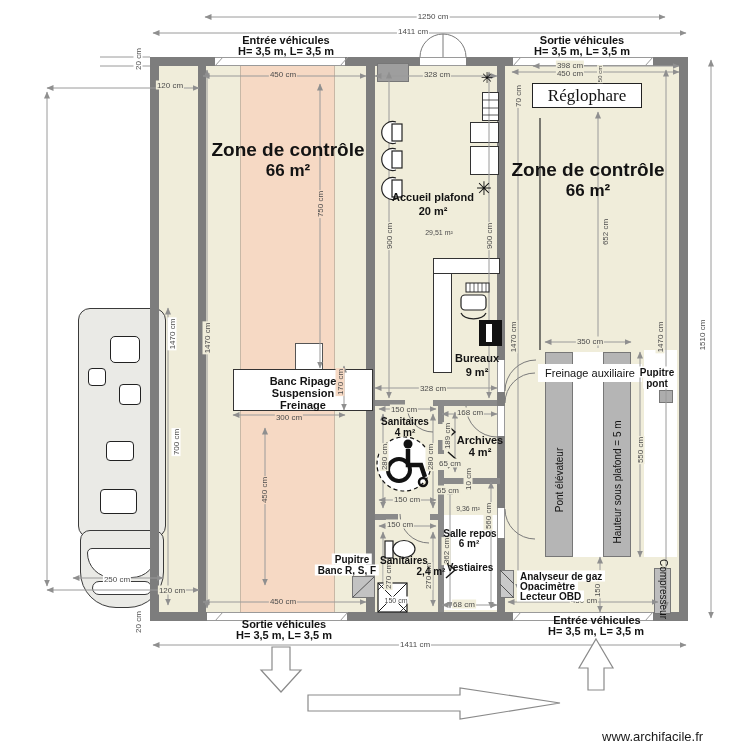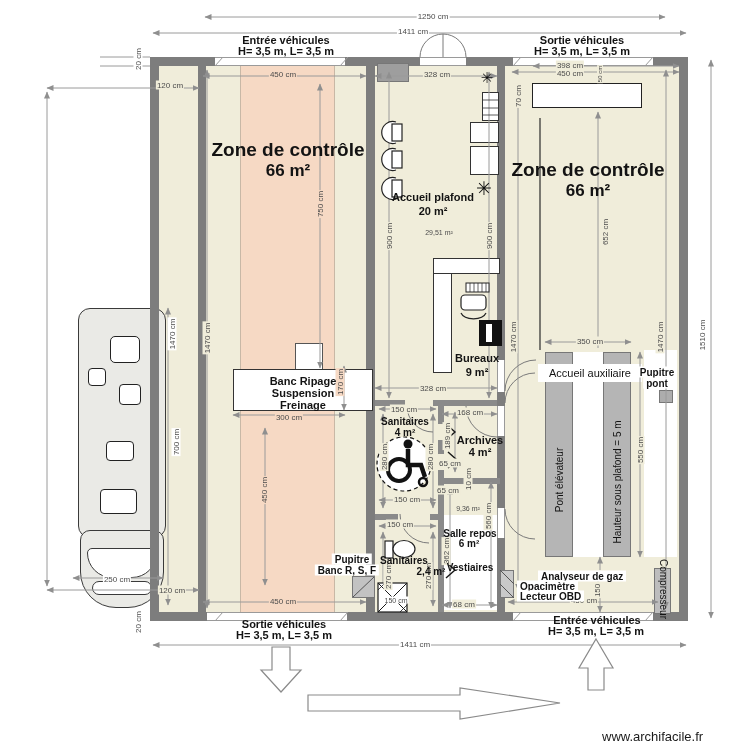--- a/index.html
+++ b/index.html
@@ -258,31 +258,32 @@
   <div class="lbl" style="left:405px;top:421px;">Sanitaires</div>
   <div class="lbl" style="left:405px;top:432px;">4 m²</div>
   <div class="lbl s11" style="left:480px;top:440px;">Archives</div>
   <div class="lbl s11" style="left:480px;top:452px;">4 m²</div>
   <div class="lbl" style="left:470px;top:523px;margin-top:44px;">Vestiaires</div>
   <div class="lbl" style="left:470px;top:533px;">Salle repos</div>
   <div class="lbl" style="left:469px;top:543px;">6 m²</div>
   <div class="lbl" style="left:404px;top:560px;">Sanitaires</div>
   <div class="lbl" style="left:403px;top:571px;margin-left:28px;">2,4 m²</div>
 
+  <div class="abs" style="left:532px;top:83px;width:110px;height:25px;display:flex;align-items:center;justify-content:center;z-index:33;font-family:'Liberation Serif',serif;font-size:17px;color:#111;">Réglophare</div>
   <div class="lbl s11" style="left:303px;top:381px;">Banc Ripage</div>
   <div class="lbl s11" style="left:303px;top:393px;">Suspension</div>
   <div class="lbl s11" style="left:303px;top:405px;">Freinage</div>
-  <div class="lbl s11" style="left:590px;top:373px;font-weight:normal;">Accueil auxiliaire</div>
+  <div class="lbl s11" style="left:590px;top:373px;font-weight:normal;">Freinage auxiliaire</div>
   <div class="lbl whitebg" style="left:657px;top:372px;">Pupitre</div>
   <div class="lbl whitebg" style="left:657px;top:383px;">pont</div>
   <div class="vtext" style="left:559px;top:480px;font-weight:normal;">Pont élévateur</div>
   <div class="vtext" style="left:617px;top:482px;font-weight:normal;">Hauteur sous plafond = 5 m</div>
   <div class="lbl whitebg" style="left:352px;top:559px;">Pupitre</div>
   <div class="lbl whitebg" style="left:347px;top:570px;">Banc R, S, F</div>
-  <div class="lbl whitebg" style="left:517px;top:576px;transform:translate(0,-50%);text-align:right;margin-left:21px;">Analyseur de gaz</div>
+  <div class="lbl whitebg" style="left:517px;top:576px;transform:translate(0,-50%);text-align:right;">Analyseur de gaz</div>
   <div class="lbl whitebg" style="left:517px;top:586px;transform:translate(0,-50%);text-align:left;">Opacimètre</div>
   <div class="lbl whitebg" style="left:517px;top:596px;transform:translate(0,-50%);text-align:left;">Lecteur OBD</div>
   <div class="vtext cw" style="left:663px;top:589px;font-weight:normal;">Compresseur</div>
 
   <span class="dim bgw" style="left:433px;top:16px;">1250 cm</span>
   <span class="dim bgw" style="left:413px;top:31px;">1411 cm</span>
   <span class="dim bgw" style="left:415px;top:644px;">1411 cm</span>
   <span class="dim v bgw" style="left:138px;top:59px;">20 cm</span>
   <span class="dim v bgw" style="left:138px;top:622px;">20 cm</span>
   <span class="dim bgc" style="left:170px;top:85px;">120 cm</span>

